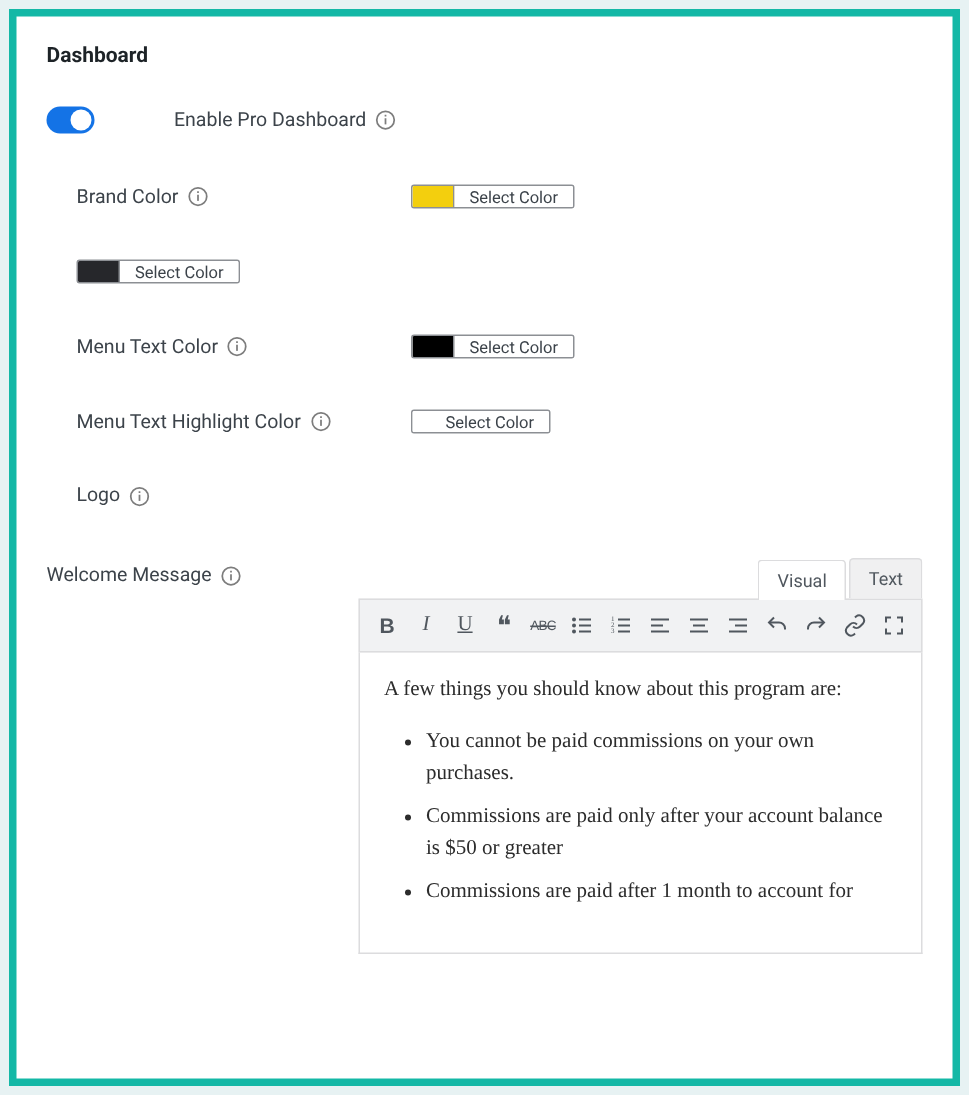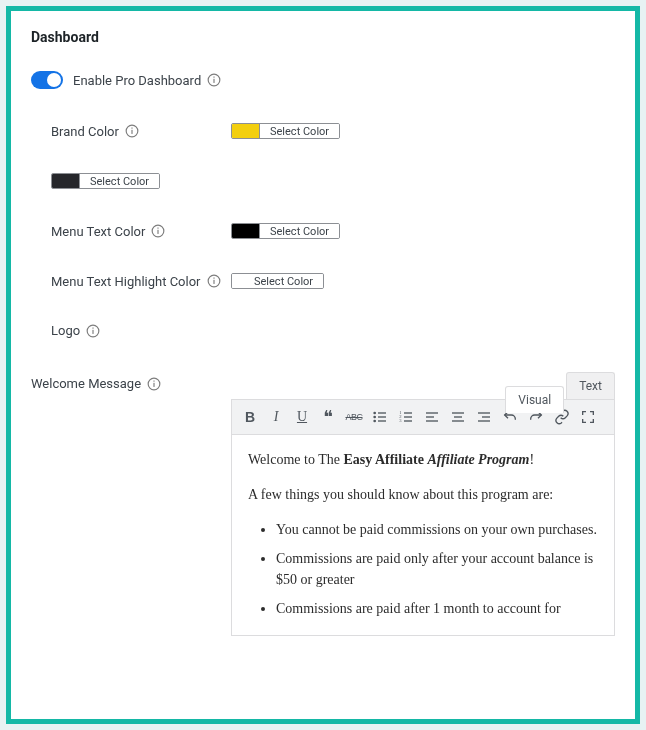--- a/index.html
+++ b/index.html
@@ -23,20 +23,21 @@
   .panel-title {
     font-size: 14px;
     font-weight: 700;
     color: #1d2327;
     margin-bottom: 26px;
   }
   .row {
     display: flex;
     align-items: center;
     margin-bottom: 34px;
+    gap: 43px;
   }
   .row.toggle-row { margin-bottom: 34px; }
   .row.color-row { padding-left: 20px; margin-bottom: 34px; }
   .row.color-row .label-col { width: 180px; }
   .row .label-col {
     display: flex;
     align-items: center;
     gap: 6px;
     color: #3c434a;
   }
@@ -115,21 +116,21 @@
     padding: 6px 12px;
     background: #f0f0f1;
     font-size: 12px;
     color: #50575e;
     border-radius: 3px 3px 0 0;
     margin-left: 2px;
   }
   .tab.active {
     background: #fff;
     position: relative;
-    top: 14px;
+    top: 1px;
   }
   .toolbar {
     display: flex;
     align-items: center;
     gap: 2px;
     border: 1px solid #dcdcde;
     background: #f1f2f3;
     padding: 5px 6px;
   }
   .tbtn {
@@ -355,23 +356,20 @@
           <svg viewBox="0 0 24 24" fill="none" stroke="currentColor" stroke-width="2">
               <path d="M4 9V4h5"></path>
               <path d="M20 9V4h-5"></path>
               <path d="M4 15v5h5"></path>
               <path d="M20 15v5h-5"></path>
             </svg>
         </div>
       </div>
       <div class="editor-body-wrap">
         <div class="editor-body">
-          <p>
-            <span>Welcome to The </span><span class="bold">Easy Affiliate</span><span> </span><span class="bold ital">Affiliate Program</span><span>!</span>
-          </p>
           <p>A few things you should know about this program are:</p>
           <ul>
             <li>You cannot be paid commissions on your own purchases.</li>
             <li>Commissions are paid only after your account balance is $50 or greater</li>
             <li>Commissions are paid after 1 month to account for</li>
           </ul>
         </div>
       </div>
     </div>
   </div>

